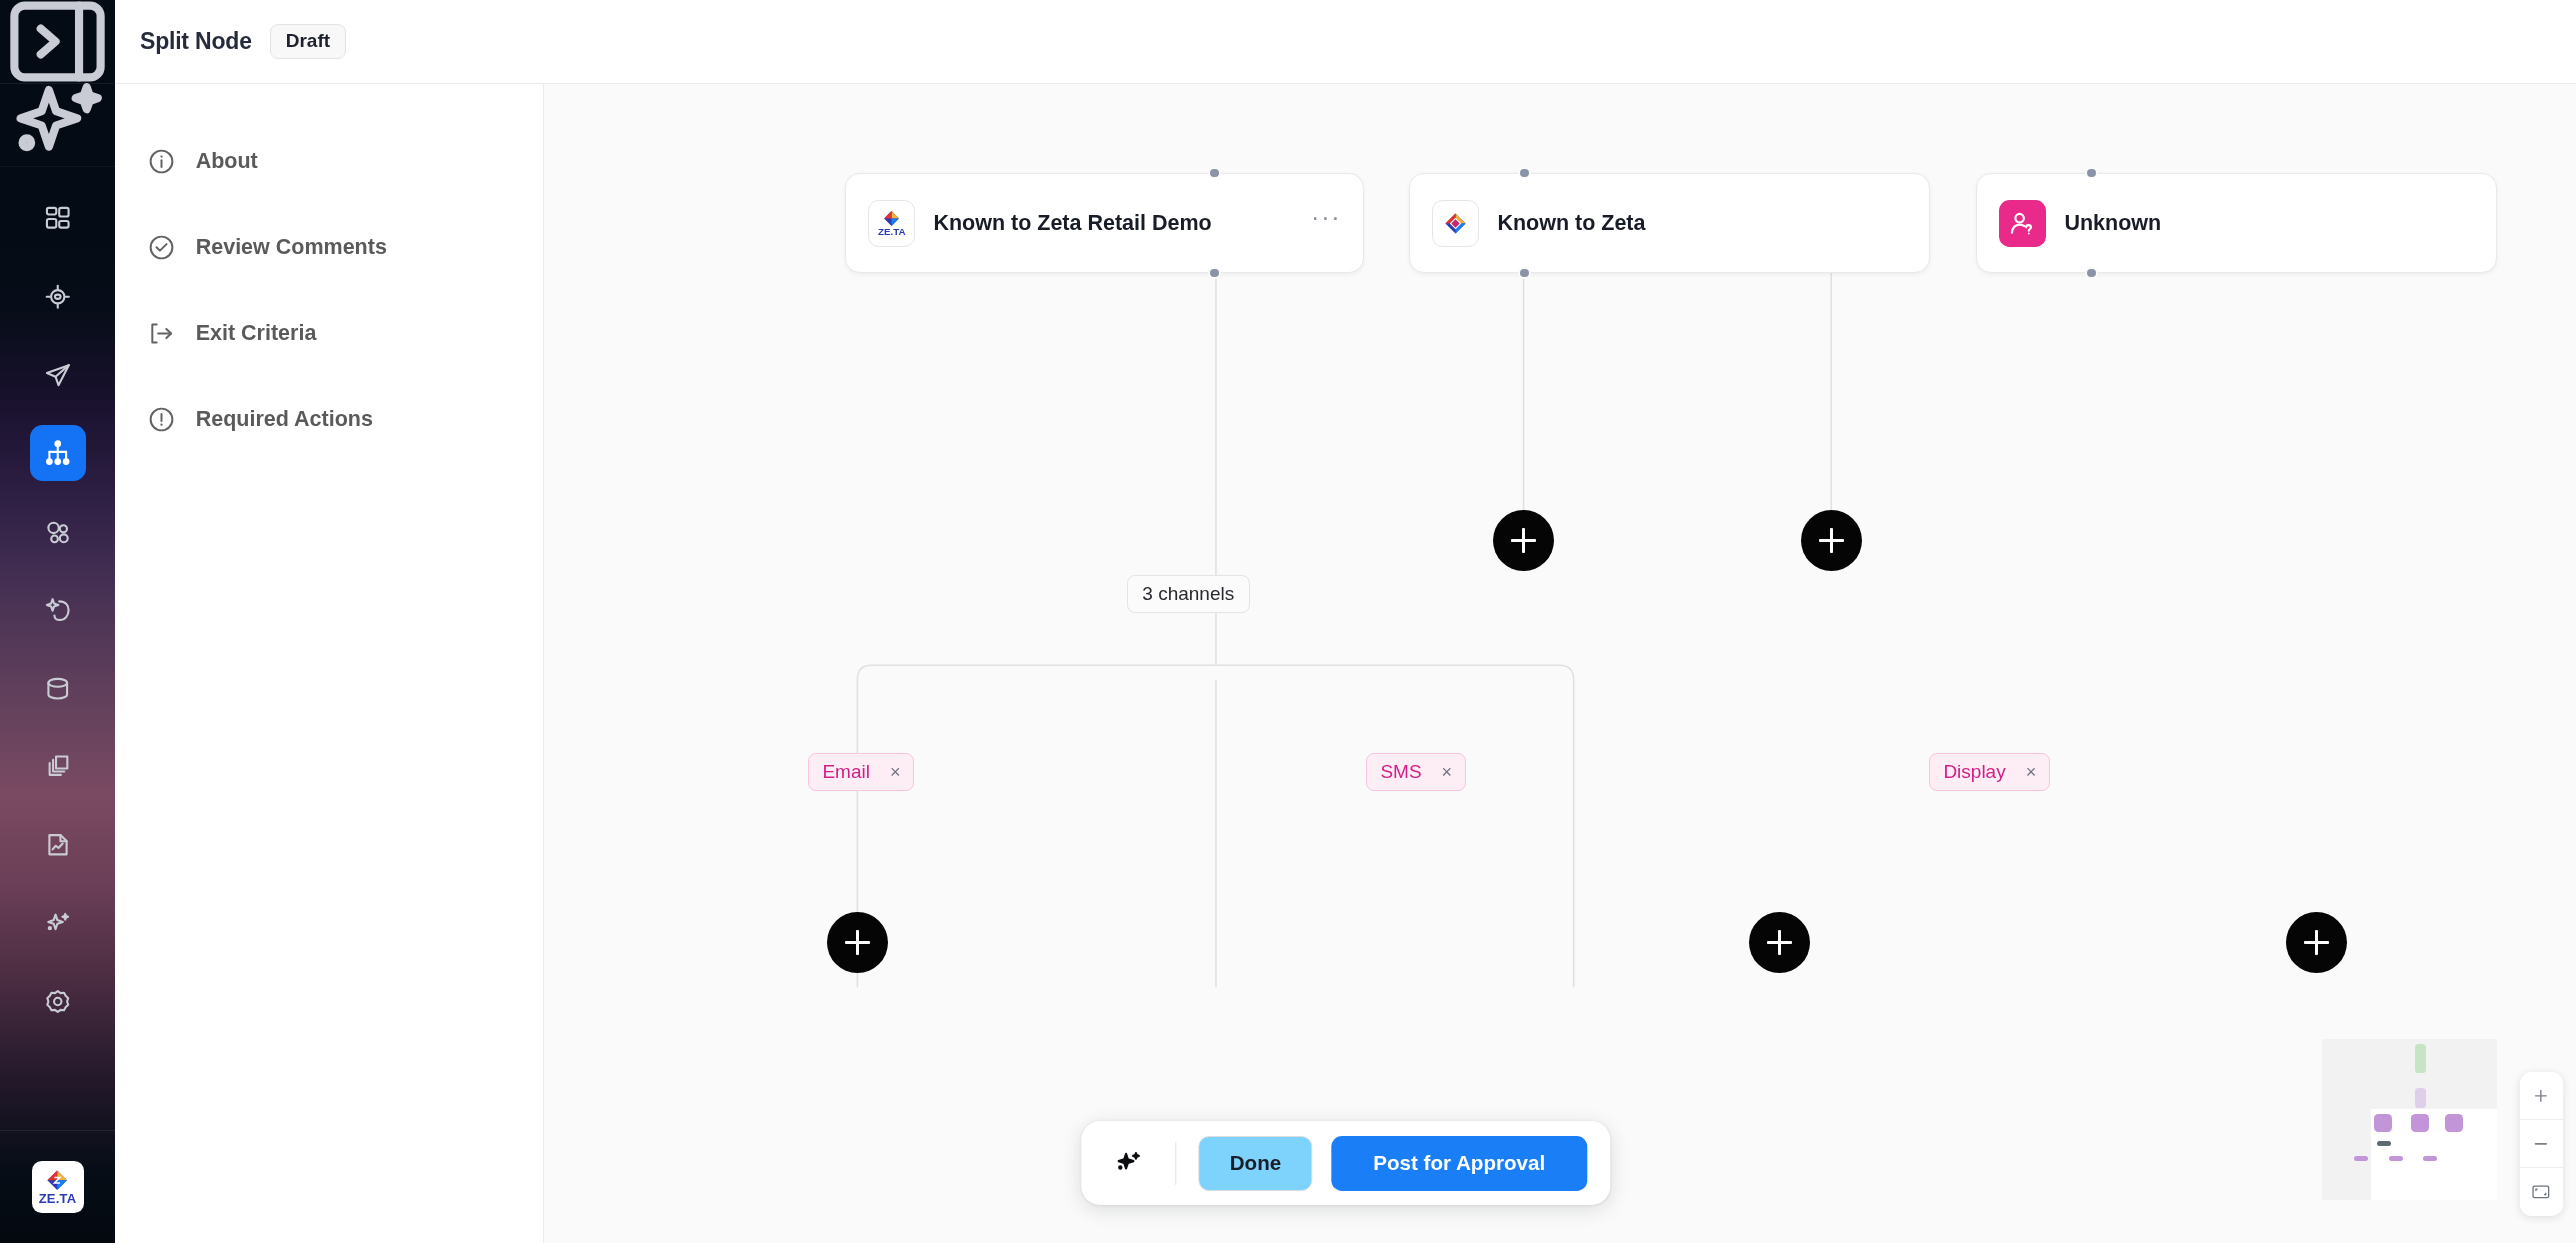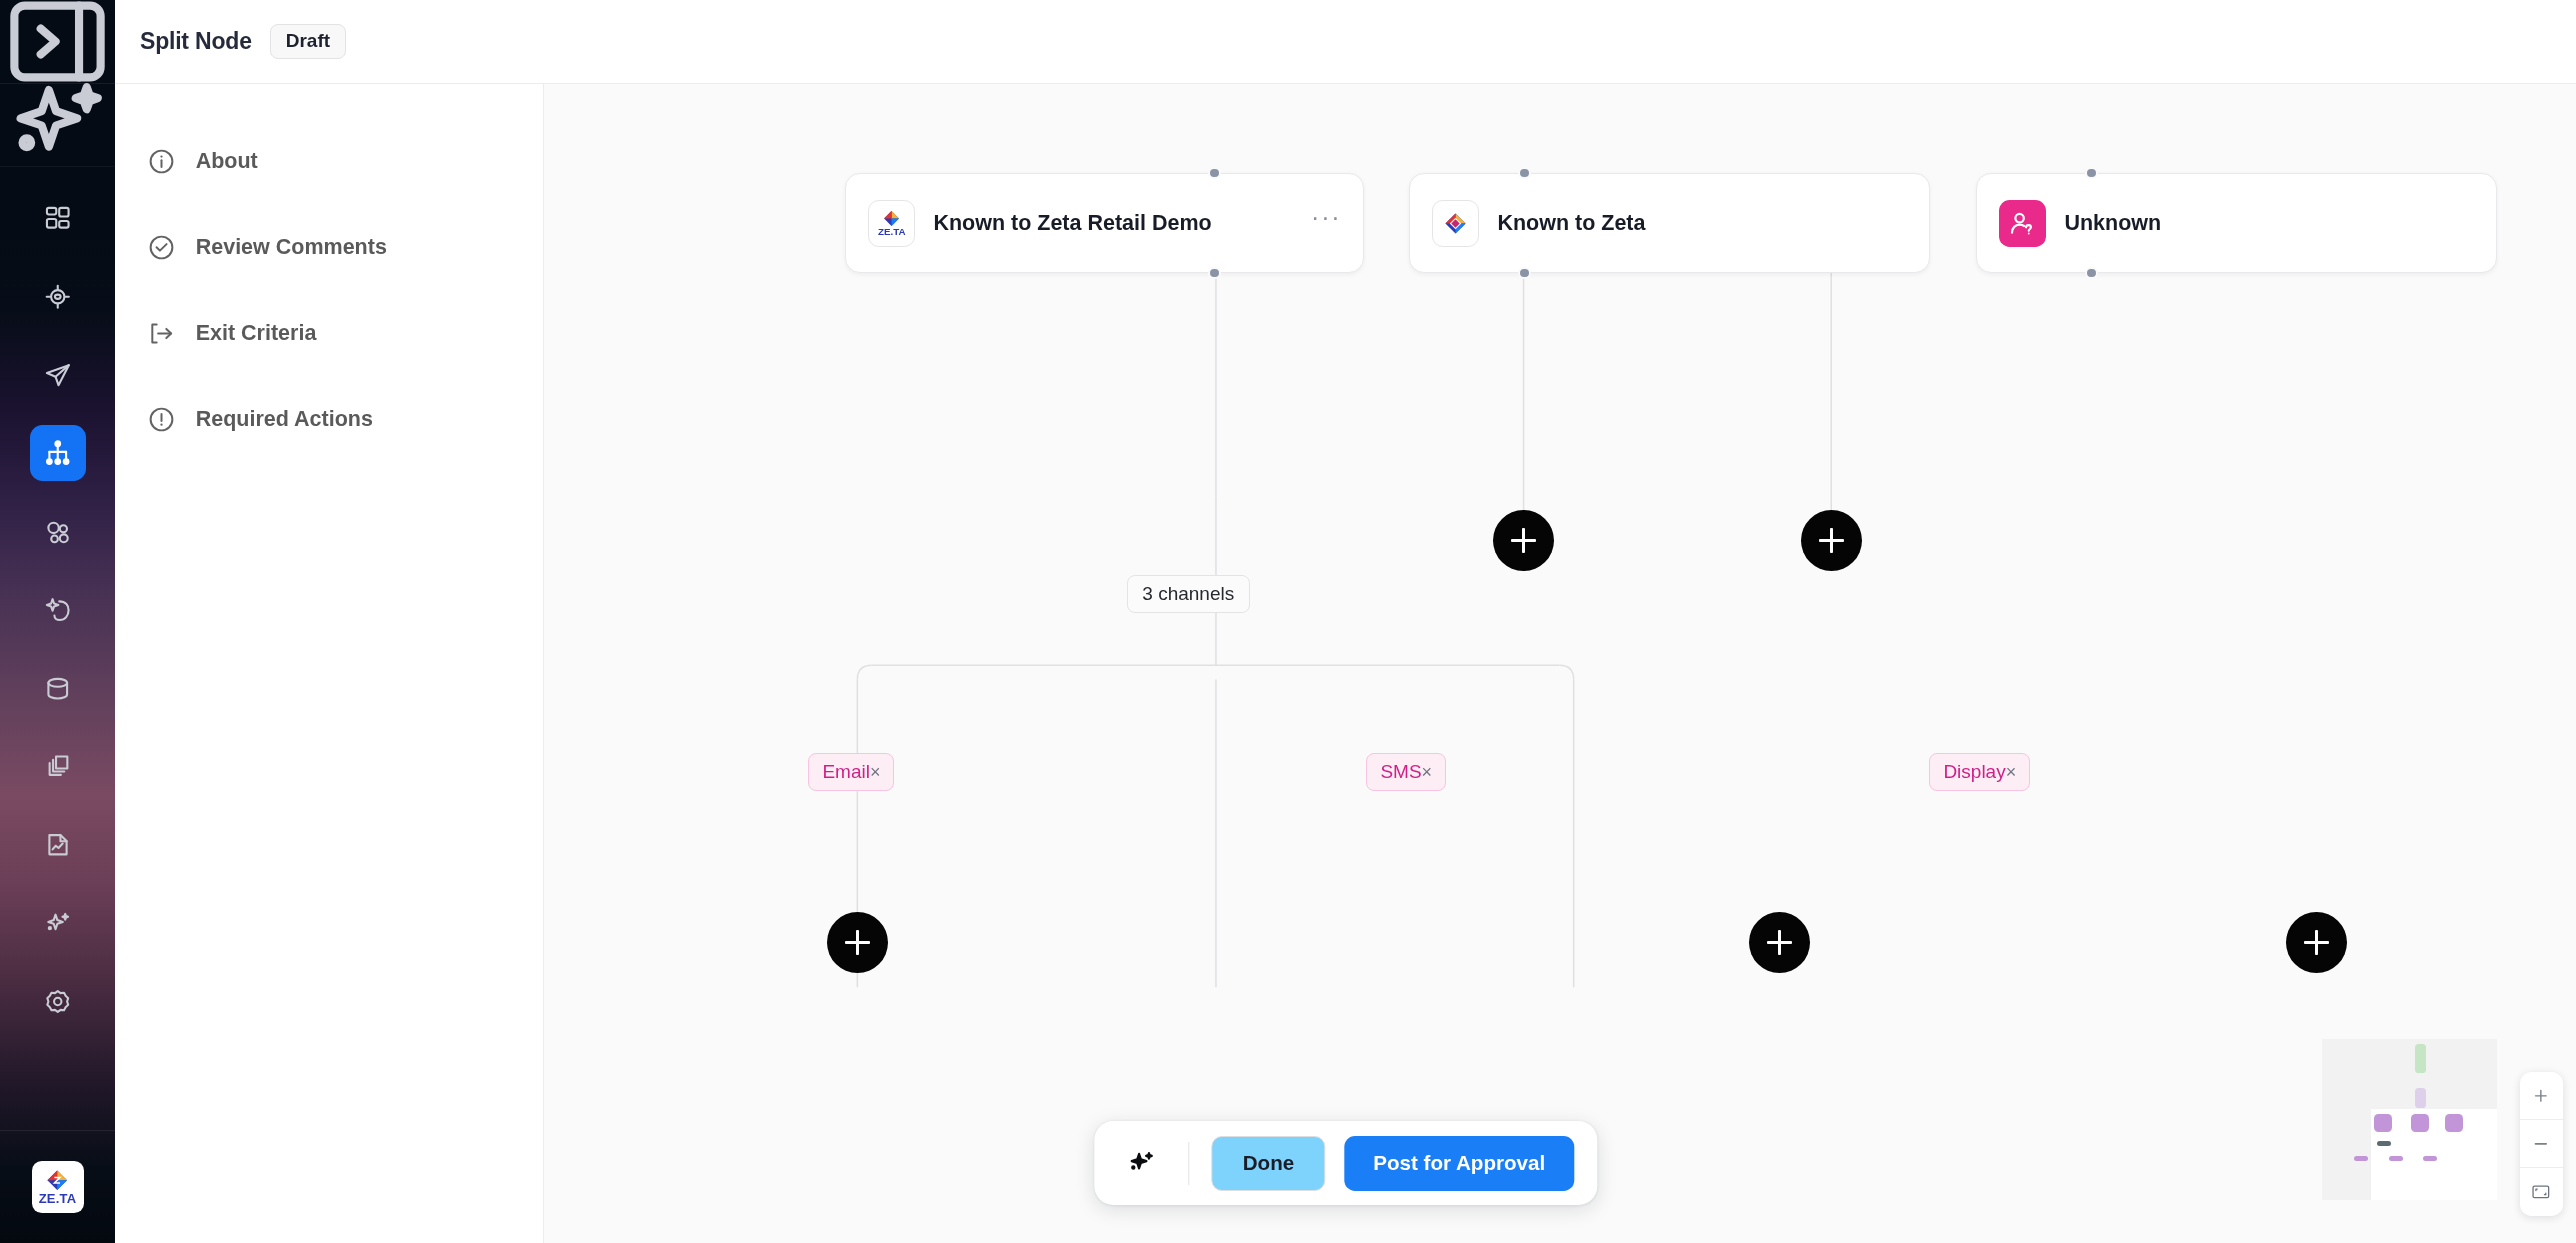--- a/index.html
+++ b/index.html
@@ -153,21 +153,21 @@
   .plus::before, .plus::after {
     content: ""; position: absolute; background: #fff; border-radius: 0.9px;
   }
   .plus::before { width: 25px; height: 2.3px; }
   .plus::after  { width: 2.3px; height: 25px; }
 
   
   .chip {
     position: absolute; height: 38px; padding: 0 12.5px 0 13.4px;
     background: #fdeef6; border: 1.3px solid #f8c4df; border-radius: 8px;
-    display: flex; align-items: center; gap: 0; cursor: pointer;
+    display: flex; align-items: center; gap: 20px; cursor: pointer;
   }
   .chip-label { font-size: 19px; color: #d11f87; white-space: nowrap; }
   .chip-x { font-size: 18px; color: #6f7480; line-height: 1; cursor: pointer; }
 
   
   .count-pill {
     position: absolute; height: 38px; padding: 0 14.3px;
     background: #fbfbfb; border: 0.9px solid #e4e4e7; border-radius: 8px;
     display: flex; align-items: center; cursor: pointer;
   }
@@ -185,21 +185,21 @@
            justify-content: center; cursor: pointer; }
   .ab-ai svg { width: 30px; height: 30px; }
   .ab-div { width: 0.9px; height: 43px; background: #e2e2e5; margin: 0 23px; }
   .btn-done {
     height: 55px; padding: 0 30px; border-radius: 10.7px;
     background: #7dd3fc; border: 0.9px solid #dedee1;
     font-size: 20.6px; font-weight: bold; color: #1a1d28; cursor: pointer;
     font-family: "Liberation Sans", sans-serif;
   }
   .btn-post {
-    height: 55px; padding: 0 29px; border-radius: 10.7px; margin-left: 19px;
+    height: 55px; padding: 0 42px; border-radius: 10.7px; margin-left: 19px;
     background: #1a7ef6; border: none;
     font-size: 20.6px; font-weight: bold; color: #fff; cursor: pointer;
     font-family: "Liberation Sans", sans-serif;
   }
 
   
   .minimap {
     position: absolute; right: 79px; bottom: 43px;
     width: 175px; height: 161px; background: #f2f2f2; z-index: 7; cursor: pointer;
   }

